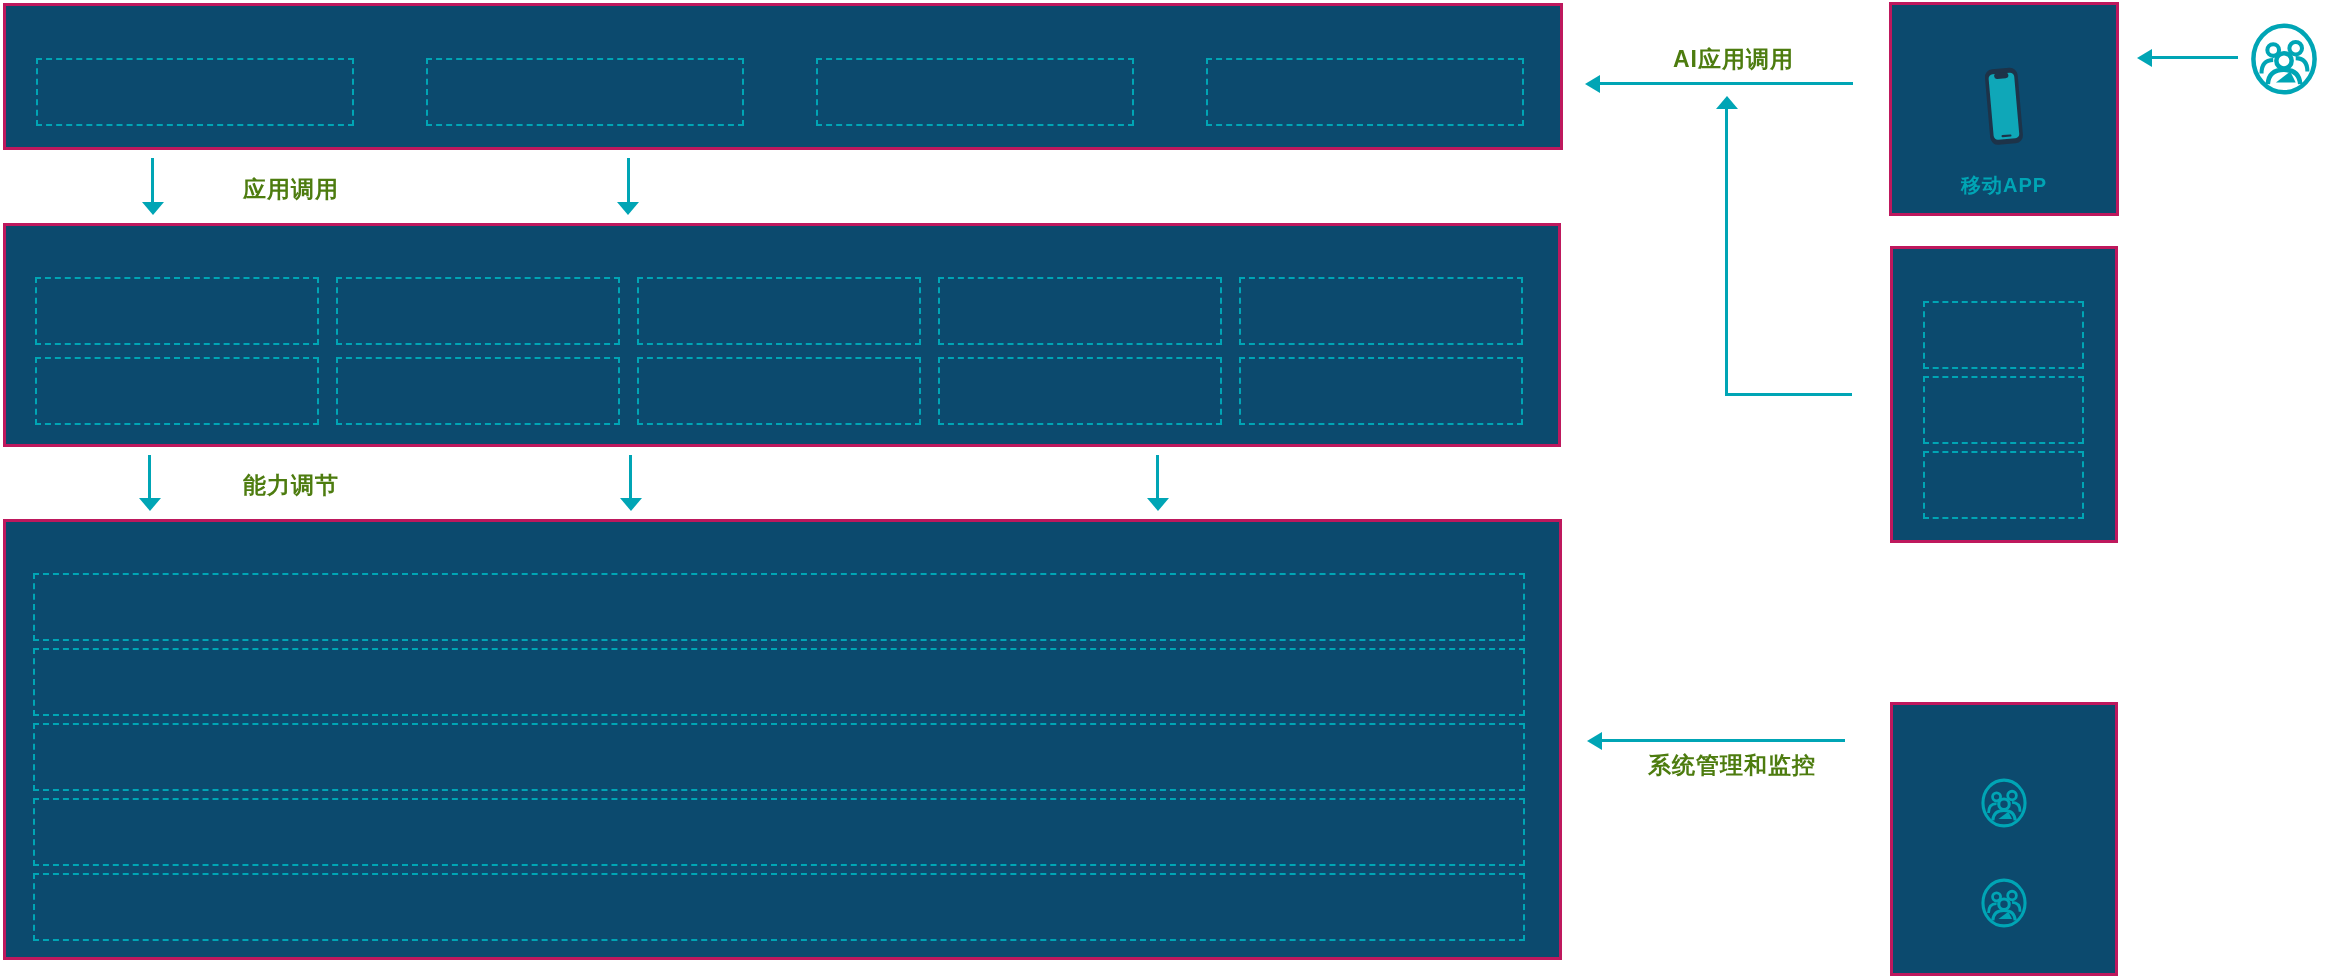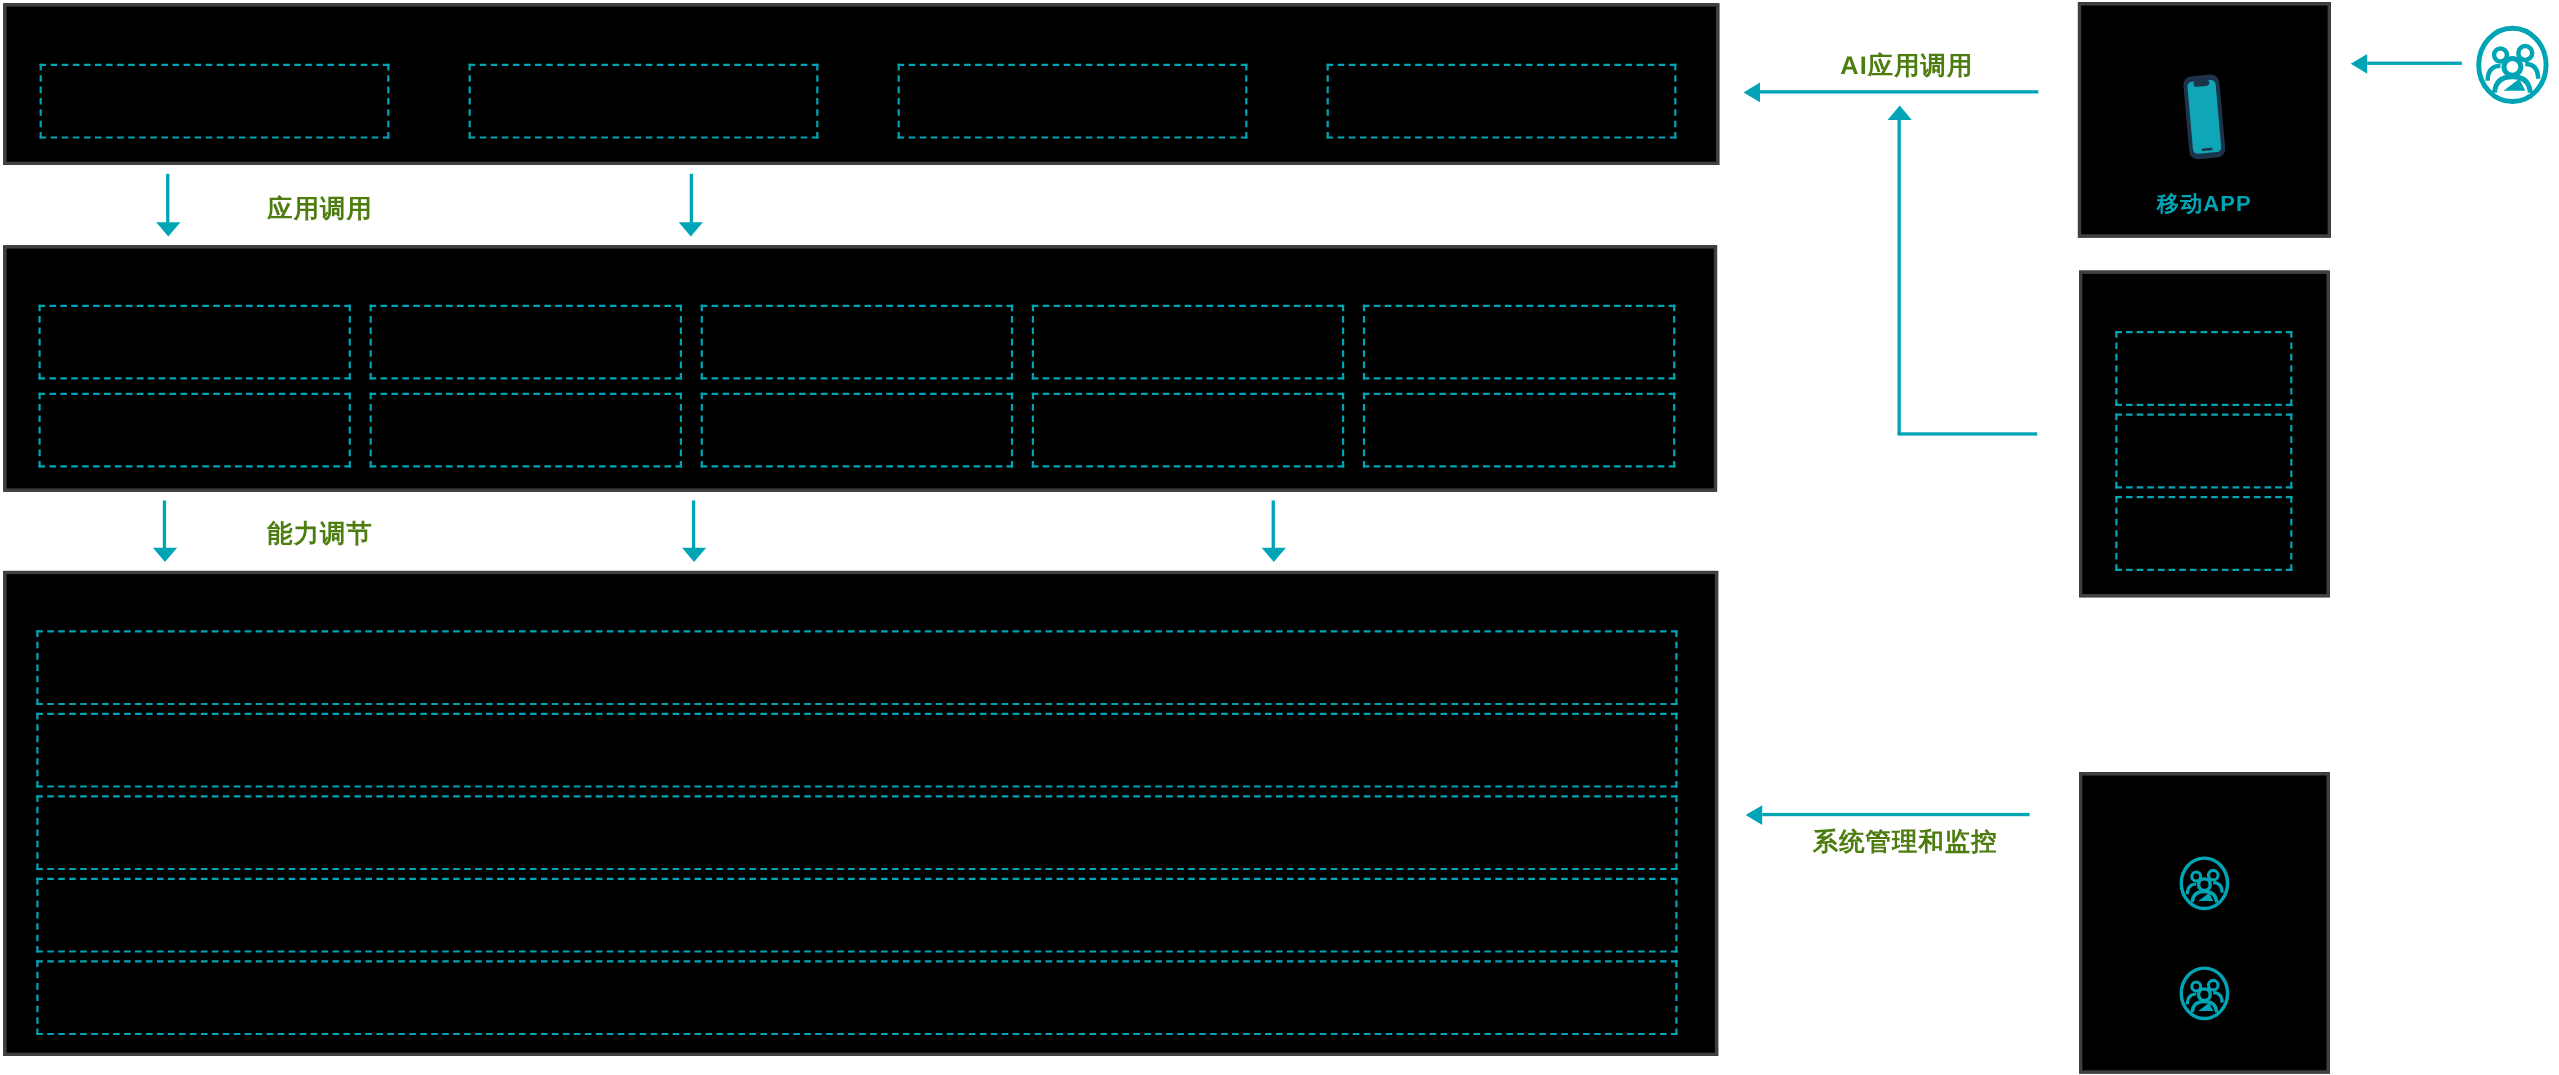--- a/index.html
+++ b/index.html
@@ -6,22 +6,22 @@
   .canvas{
     position:relative;
     width:2326px;height:977px;
     background:#ffffff;
     font-family:"Liberation Sans", sans-serif;
     overflow:hidden;
   }
   
   .box{
     position:absolute;
-    border:3px solid #404040;
-    background:#000000;
+    border:3px solid #be185d;
+    background:#0c4a6e;
     box-sizing:content-box;
   }
   
   .slot{
     border:2px dashed #00a5b5;
     box-sizing:border-box;
     background:transparent;
     flex:none;
   }
   .slot-top{width:318px;height:68px;}

